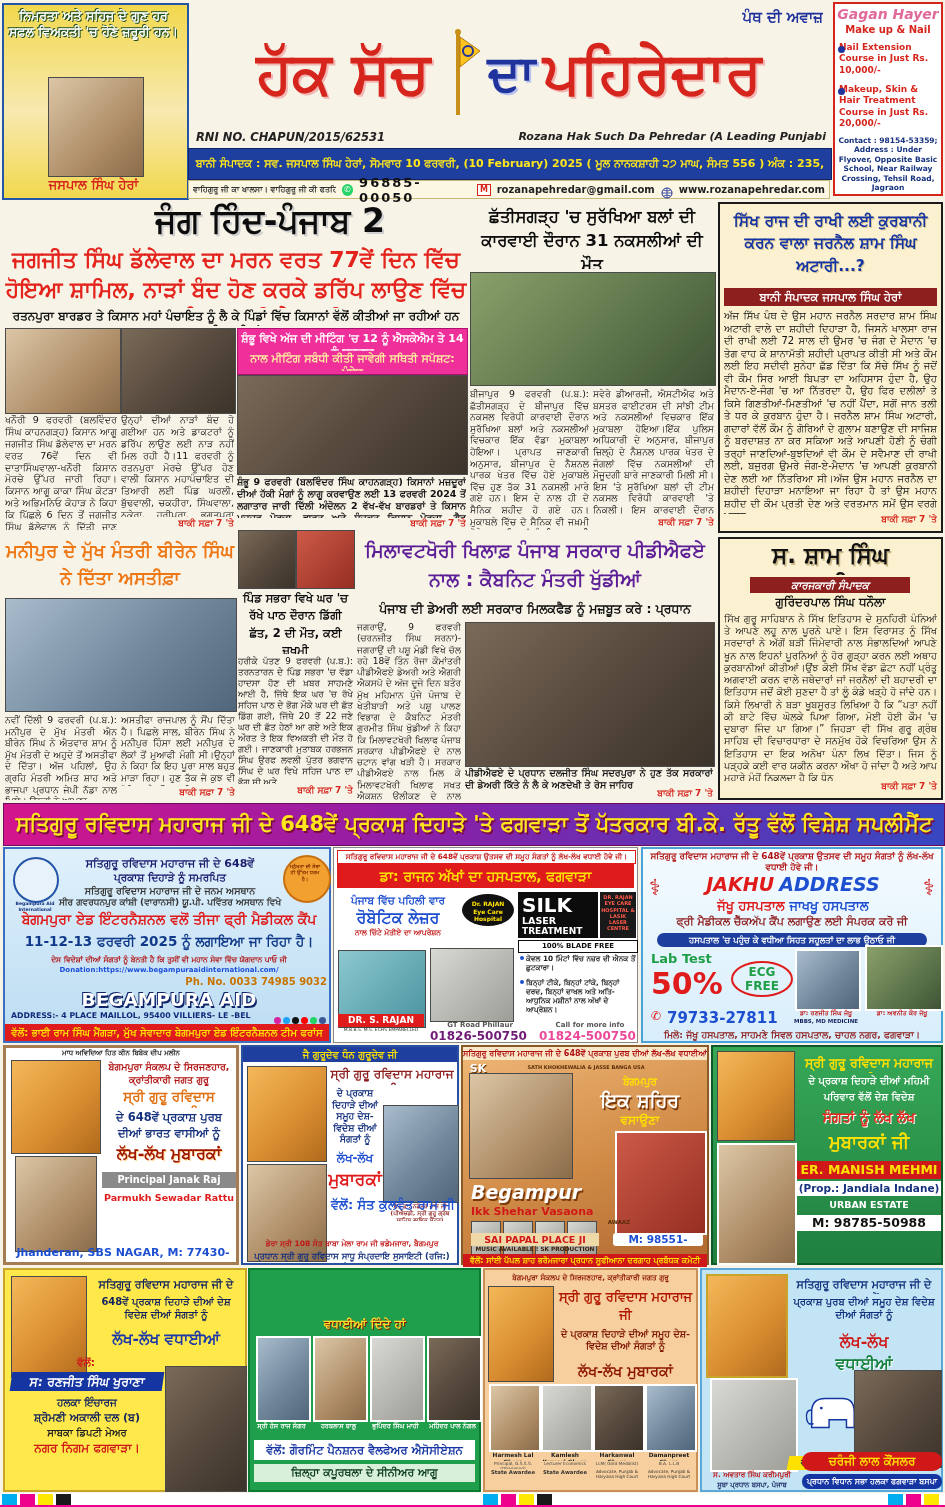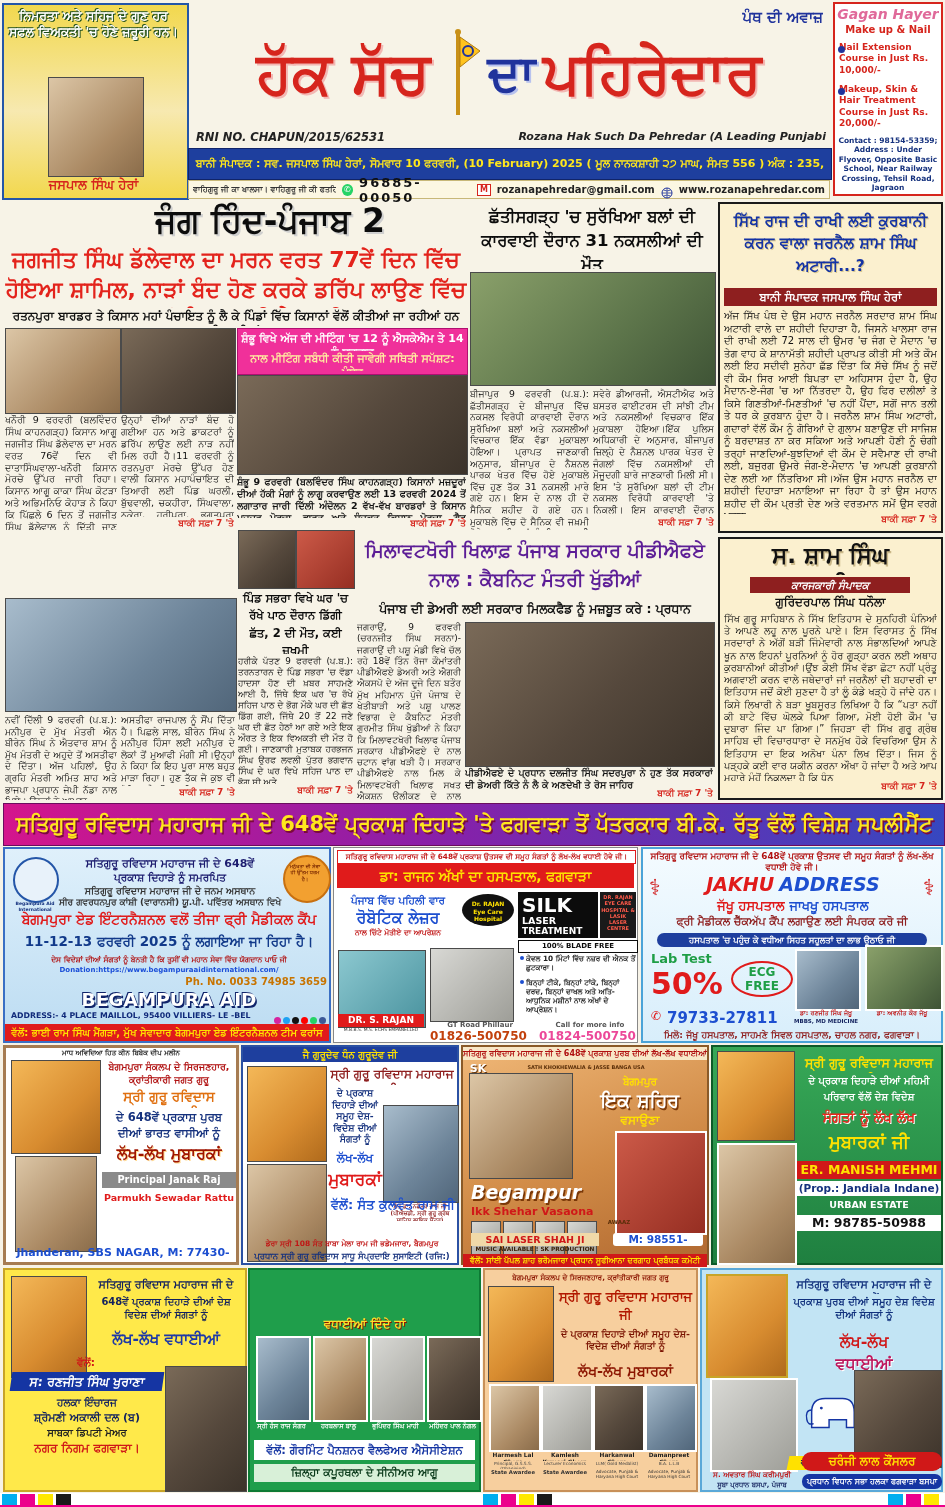--- a/index.html
+++ b/index.html
@@ -102,20 +102,21 @@
   <div class="t j" style="left:593px;top:388px;width:121px;height:128px;font-size:9.3px;">ਸਵੇਰੇ ਡੀਆਰਜੀ, ਐਸਟੀਐਫ ਅਤੇ ਬਸਤਰ ਫਾਈਟਰਸ ਦੀ ਸਾਂਝੀ ਟੀਮ ਅਤੇ ਨਕਸਲੀਆਂ ਵਿਚਕਾਰ ਇੱਕ ਮੁਕਾਬਲਾ ਹੋਇਆ।ਇੱਕ ਪੁਲਿਸ ਅਧਿਕਾਰੀ ਦੇ ਅਨੁਸਾਰ, ਬੀਜਾਪੁਰ ਜ਼ਿਲ੍ਹੇ ਦੇ ਨੈਸ਼ਨਲ ਪਾਰਕ ਖੇਤਰ ਦੇ ਜੰਗਲਾਂ ਵਿੱਚ ਨਕਸਲੀਆਂ ਦੀ ਮੌਜੂਦਗੀ ਬਾਰੇ ਜਾਣਕਾਰੀ ਮਿਲੀ ਸੀ। ਇਸ 'ਤੇ ਸੁਰੱਖਿਆ ਬਲਾਂ ਦੀ ਟੀਮ ਨਕਸਲ ਵਿਰੋਧੀ ਕਾਰਵਾਈ 'ਤੇ ਨਿਕਲੀ। ਇਸ ਕਾਰਵਾਈ ਦੌਰਾਨ ਐਤਵਾਰ ਸਵੇਰੇ ਸੁਰੱਖਿਆ ਬਲਾਂ ਅਤੇ ਨਕਸਲੀਆਂ ਵਿਚਕਾਰ</div>
   <div class="t x" style="left:593px;top:517px;width:121px;height:12px;font-size:9px;color:#d6251d;text-align:right;">ਬਾਕੀ ਸਫ਼ਾ 7 'ਤੇ</div>
 
   <div class="abs crm" style="left:718px;top:202px;width:225px;height:331px;box-sizing:border-box;padding:3px;">
     <div class="t c x" style="left:4px;top:6px;width:213px;height:74px;font-size:15.5px;color:#1433a5;line-height:1.45;text-shadow:1px 1px 0 #d8c890;">ਸਿੱਖ ਰਾਜ ਦੀ ਰਾਖੀ ਲਈ ਕੁਰਬਾਨੀ ਕਰਨ ਵਾਲਾ ਜਰਨੈਲ ਸ਼ਾਮ ਸਿੰਘ ਅਟਾਰੀ...?</div>
     <div class="t c b bar-maroon" style="left:4px;top:84px;width:213px;height:18px;font-size:11.5px;line-height:18px;">ਬਾਨੀ ਸੰਪਾਦਕ ਜਸਪਾਲ ਸਿੰਘ ਹੇਰਾਂ</div>
     <div class="t j" style="left:4px;top:106px;width:213px;height:204px;font-size:10px;">ਅੱਜ ਸਿੱਖ ਪੰਥ ਦੇ ਉਸ ਮਹਾਨ ਜਰਨੈਲ ਸਰਦਾਰ ਸ਼ਾਮ ਸਿੰਘ ਅਟਾਰੀ ਵਾਲੇ ਦਾ ਸ਼ਹੀਦੀ ਦਿਹਾੜਾ ਹੈ, ਜਿਸਨੇ ਖਾਲਸਾ ਰਾਜ ਦੀ ਰਾਖੀ ਲਈ 72 ਸਾਲ ਦੀ ਉਮਰ 'ਚ ਜੰਗ ਦੇ ਮੈਦਾਨ 'ਚ ਤੇਗ ਵਾਹ ਕੇ ਸ਼ਾਨਾਮੱਤੀ ਸ਼ਹੀਦੀ ਪ੍ਰਾਪਤ ਕੀਤੀ ਸੀ ਅਤੇ ਕੌਮ ਲਈ ਇਹ ਸਦੀਵੀ ਸੁਨੇਹਾ ਛੱਡ ਦਿੱਤਾ ਕਿ ਸੱਚੇ ਸਿੱਖ ਨੂੰ ਜਦੋਂ ਵੀ ਕੌਮ ਸਿਰ ਆਈ ਬਿਪਤਾ ਦਾ ਅਹਿਸਾਸ ਹੁੰਦਾ ਹੈ, ਉਹ ਮੈਦਾਨ-ਏ-ਜੰਗ 'ਚ ਆ ਨਿੱਤਰਦਾ ਹੈ, ਉਹ ਫਿਰ ਦਲੀਲਾਂ ਤੇ ਕਿਸੇ ਗਿਣਤੀਆਂ-ਮਿਣਤੀਆਂ 'ਚ ਨਹੀਂ ਪੈਂਦਾ, ਸਗੋਂ ਜਾਨ ਤਲੀ ਤੇ ਧਰ ਕੇ ਕੁਰਬਾਨ ਹੁੰਦਾ ਹੈ। ਜਰਨੈਲ ਸ਼ਾਮ ਸਿੰਘ ਅਟਾਰੀ, ਗਦਾਰਾਂ ਵੱਲੋਂ ਕੌਮ ਨੂੰ ਗੋਰਿਆਂ ਦੇ ਗੁਲਾਮ ਬਣਾਉਣ ਦੀ ਸਾਜਿਸ਼ ਨੂੰ ਬਰਦਾਸ਼ਤ ਨਾ ਕਰ ਸਕਿਆ ਅਤੇ ਆਪਣੀ ਹੋਣੀ ਨੂੰ ਚੰਗੀ ਤਰ੍ਹਾਂ ਜਾਣਦਿਆਂ-ਬੁਝਦਿਆਂ ਵੀ ਕੌਮ ਦੇ ਸਵੈਮਾਣ ਦੀ ਰਾਖੀ ਲਈ, ਬਜੁਰਗ ਉਮਰੇ ਜੰਗ-ਏ-ਮੈਦਾਨ 'ਚ ਆਪਣੀ ਕੁਰਬਾਨੀ ਦੇਣ ਲਈ ਆ ਨਿੱਤਰਿਆ ਸੀ।ਅੱਜ ਉਸ ਮਹਾਨ ਜਰਨੈਲ ਦਾ ਸ਼ਹੀਦੀ ਦਿਹਾੜਾ ਮਨਾਇਆ ਜਾ ਰਿਹਾ ਹੈ ਤਾਂ ਉਸ ਮਹਾਨ ਸ਼ਹੀਦ ਦੀ ਕੌਮ ਪ੍ਰਤੀ ਦੇਣ ਅਤੇ ਵਰਤਮਾਨ ਸਮੇਂ ਉਸ ਵਰਗੇ ਮਹਾਨ</div>
     <div class="t x" style="left:110px;top:310px;width:107px;height:13px;font-size:9px;color:#d6251d;text-align:right;">ਬਾਕੀ ਸਫ਼ਾ 7 'ਤੇ</div>
   </div>
 
+  <div class="t c x" style="left:5px;top:537px;width:230px;height:58px;font-size:18px;color:#ee7715;line-height:1.5;">ਮਨੀਪੁਰ ਦੇ ਮੁੱਖ ਮੰਤਰੀ ਬੀਰੇਨ ਸਿੰਘ ਨੇ ਦਿੱਤਾ ਅਸਤੀਫ਼ਾ</div>
   <div class="ph ph-blue" style="left:5px;top:598px;width:230px;height:112px;"></div>
   <div class="t j" style="left:5px;top:714px;width:112px;height:86px;font-size:9.3px;">ਨਵੀਂ ਦਿੱਲੀ 9 ਫਰਵਰੀ (ਪ.ਬ.): ਮਨੀਪੁਰ ਦੇ ਮੁੱਖ ਮੰਤਰੀ ਐਨ ਬੀਰੇਨ ਸਿੰਘ ਨੇ ਐਤਵਾਰ ਸ਼ਾਮ ਨੂੰ ਮੁੱਖ ਮੰਤਰੀ ਦੇ ਅਹੁਦੇ ਤੋਂ ਅਸਤੀਫਾ ਦੇ ਦਿੱਤਾ। ਅੱਜ ਪਹਿਲਾਂ, ਉਹ ਗ੍ਰਹਿ ਮੰਤਰੀ ਅਮਿਤ ਸ਼ਾਹ ਅਤੇ ਭਾਜਪਾ ਪ੍ਰਧਾਨ ਜੇਪੀ ਨੱਡਾ ਨਾਲ ਮਿਲੇ। ਉਨ੍ਹਾਂ ਨੇ ਆਪਣਾ</div>
   <div class="t j" style="left:121px;top:714px;width:114px;height:72px;font-size:9.3px;">ਅਸਤੀਫਾ ਰਾਜਪਾਲ ਨੂੰ ਸੌਂਪ ਦਿੱਤਾ ਹੈ। ਪਿਛਲੇ ਸਾਲ, ਬੀਰੇਨ ਸਿੰਘ ਨੇ ਮਨੀਪੁਰ ਹਿੰਸਾ ਲਈ ਮਨੀਪੁਰ ਦੇ ਲੋਕਾਂ ਤੋਂ ਮੁਆਫੀ ਮੰਗੀ ਸੀ।ਉਨ੍ਹਾਂ ਨੇ ਕਿਹਾ ਕਿ ਇਹ ਪੂਰਾ ਸਾਲ ਬਹੁਤ ਮਾੜਾ ਰਿਹਾ। ਹੁਣ ਤੱਕ ਜੋ ਕੁਝ ਵੀ ਹੋਇਆ ਹੈ, ਉਸ ਲਈ</div>
   <div class="t x" style="left:121px;top:787px;width:114px;height:12px;font-size:9px;color:#d6251d;text-align:right;">ਬਾਕੀ ਸਫ਼ਾ 7 'ਤੇ</div>
 
   <div class="ph ph-dark" style="left:238px;top:530px;width:56px;height:57px;"></div>
   <div class="ph ph-red" style="left:296px;top:530px;width:57px;height:57px;"></div>
   <div class="t c x" style="left:238px;top:590px;width:115px;height:64px;font-size:11.5px;color:#0c0c0c;line-height:1.5;">ਪਿੰਡ ਸਭਰਾ ਵਿਖੇ ਘਰ 'ਚ ਰੱਖੇ ਪਾਠ ਦੌਰਾਨ ਡਿੱਗੀ ਛੱਤ, 2 ਦੀ ਮੌਤ, ਕਈ ਜ਼ਖਮੀ</div>
   <div class="t j" style="left:238px;top:656px;width:115px;height:128px;font-size:8.8px;">ਹਰੀਕੇ ਪੱਤਣ 9 ਫਰਵਰੀ (ਪ.ਬ.): ਤਰਨਤਾਰਨ ਦੇ ਪਿੰਡ ਸਭਰਾ 'ਚ ਵੱਡਾ ਹਾਦਸਾ ਹੋਣ ਦੀ ਖ਼ਬਰ ਸਾਹਮਣੇ ਆਈ ਹੈ, ਜਿੱਥੇ ਇਕ ਘਰ 'ਚ ਰੱਖੇ ਸਹਿਜ ਪਾਠ ਦੇ ਭੋਗ ਮੌਕੇ ਘਰ ਦੀ ਛੱਤ ਡਿੱਗ ਗਈ, ਜਿੱਥੇ 20 ਤੋਂ 22 ਜਣੇ ਘਰ ਦੀ ਛੱਤ ਹੇਠਾਂ ਆ ਗਏ ਅਤੇ ਇਕ ਔਰਤ ਤੇ ਇਕ ਵਿਅਕਤੀ ਦੀ ਮੌਤ ਹੋ ਗਈ। ਜਾਣਕਾਰੀ ਮੁਤਾਬਕ ਹਰਭਜਨ ਸਿੰਘ ਉਰਫ ਲਵਲੀ ਪੁੱਤਰ ਭਗਵਾਨ ਸਿੰਘ ਦੇ ਘਰ ਵਿਖੇ ਸਹਿਜ ਪਾਠ ਦਾ ਭੋਗ ਸੀ ਅਤੇ</div>
   <div class="t x" style="left:238px;top:785px;width:115px;height:12px;font-size:9px;color:#d6251d;text-align:right;">ਬਾਕੀ ਸਫ਼ਾ 7 'ਤੇ</div>
@@ -146,21 +147,21 @@
       <div class="t c b" style="left:2px;top:6px;width:36px;height:34px;font-size:5px;color:#7a2800;">ਮਨੁੱਖਤਾ ਦੀ ਸੇਵਾ ਹੀ ਉੱਤਮ ਧਰਮ ਹੈ।</div>
     </div>
     <div class="t c b" style="left:58px;top:8px;width:214px;height:14px;font-size:11px;color:#1b1b6e;">ਸਤਿਗੁਰੂ ਰਵਿਦਾਸ ਮਹਾਰਾਜ ਜੀ ਦੇ 648ਵੇਂ</div>
     <div class="t c b" style="left:58px;top:22px;width:214px;height:13px;font-size:10.5px;color:#1b1b6e;">ਪ੍ਰਕਾਸ਼ ਦਿਹਾੜੇ ਨੂੰ ਸਮਰਪਿਤ</div>
     <div class="t c b" style="left:40px;top:36px;width:250px;height:12px;font-size:9.5px;color:#333;">ਸਤਿਗੁਰੂ ਰਵਿਦਾਸ ਮਹਾਰਾਜ ਜੀ ਦੇ ਜਨਮ ਅਸਥਾਨ</div>
     <div class="t c b" style="left:20px;top:48px;width:290px;height:12px;font-size:9px;color:#333;">ਸੀਰ ਗਵਰਧਨਪੁਰ ਕਾਂਸ਼ੀ (ਵਾਰਾਨਸੀ) ਯੂ.ਪੀ. ਪਵਿੱਤਰ ਅਸਥਾਨ ਵਿਖੇ</div>
     <div class="t c x" style="left:4px;top:62px;width:320px;height:20px;font-size:14px;color:#e01b1b;">ਬੇਗਮਪੁਰਾ ਏਡ ਇੰਟਰਨੈਸ਼ਨਲ ਵਲੋਂ ਤੀਜਾ ਫ੍ਰੀ ਮੈਡੀਕਲ ਕੈਂਪ</div>
     <div class="t c x" style="left:4px;top:84px;width:320px;height:19px;font-size:13.5px;color:#123a8a;">11-12-13 ਫਰਵਰੀ 2025 ਨੂੰ ਲਗਾਇਆ ਜਾ ਰਿਹਾ ਹੈ।</div>
     <div class="t c b" style="left:4px;top:106px;width:320px;height:10px;font-size:7.5px;color:#b01010;">ਦੇਸ ਵਿਦੇਸ਼ਾਂ ਦੀਆਂ ਸੰਗਤਾਂ ਨੂੰ ਬੇਨਤੀ ਹੈ ਕਿ ਤੁਸੀਂ ਵੀ ਮਹਾਨ ਸੇਵਾ ਵਿੱਚ ਯੋਗਦਾਨ ਪਾਓ ਜੀ</div>
     <div class="t c b" style="left:4px;top:117px;width:320px;height:9px;font-size:7px;color:#1b4ed8;">Donation:https://www.begampuraaidinternational.com/</div>
-    <div class="t x" style="left:150px;top:127px;width:172px;height:12px;font-size:10px;color:#c87400;text-align:right;">Ph. No. 0033 74985 3659</div>
+    <div class="t x" style="left:150px;top:127px;width:172px;height:12px;font-size:10px;color:#c87400;text-align:right;">Ph. No. 0033 74985 9032</div>
     <div class="t c x" style="left:4px;top:139px;width:320px;height:22px;font-size:18.5px;color:#fff;text-shadow:1.5px 1.5px 0 #10246a,-1px -1px 0 #10246a;">BEGAMPURA AID INTERNATIONAL</div>
     <div class="t b" style="left:6px;top:162px;width:260px;height:11px;font-size:7.8px;color:#102a7a;">ADDRESS:- 4 PLACE MAILLOL, 95400 VILLIERS- LE -BEL (FRANCE)</div>
     <span class="abs" style="left:268px;top:161px;">
       <span class="dot" style="background:#d6249f;"></span><span class="dot" style="background:#1da1f2;"></span><span class="dot" style="background:#111;"></span><span class="dot" style="background:#ff0000;"></span><span class="dot" style="background:#25d366;"></span><span class="dot" style="background:#3b5998;"></span>
     </span>
     <div class="t c b" style="left:0;top:175px;width:324px;height:17px;background:#e01b1b;color:#ffe100;font-size:10px;line-height:17px;">ਵੱਲੋਂ: ਭਾਈ ਰਾਮ ਸਿੰਘ ਮੈਂਗੜਾ, ਮੁੱਖ ਸੇਵਾਦਾਰ ਬੇਗਮਪੁਰਾ ਏਡ ਇੰਟਰਨੈਸ਼ਨਲ ਟੀਮ ਫਰਾਂਸ</div>
   </div>
 
   <div class="abs" style="left:333px;top:847px;width:305px;height:196px;background:#fff;border:1px solid #888;box-sizing:border-box;">
     <div class="t c b" style="left:3px;top:2px;width:297px;height:12px;font-size:7.3px;color:#c01515;border:1px solid #e01b1b;line-height:11px;">ਸਤਿਗੁਰੂ ਰਵਿਦਾਸ ਮਹਾਰਾਜ ਜੀ ਦੇ 648ਵੇਂ ਪ੍ਰਕਾਸ਼ ਉਤਸਵ ਦੀ ਸਮੂਹ ਸੰਗਤਾਂ ਨੂੰ ਲੱਖ-ਲੱਖ ਵਧਾਈ ਹੋਵੇ ਜੀ।</div>
@@ -183,21 +184,21 @@
     <div class="ph ph-teal" style="left:4px;top:102px;width:86px;height:76px;"></div>
     <div class="t c x" style="left:4px;top:166px;width:86px;height:13px;background:#e01b1b;color:#fff;font-size:9px;line-height:13px;">DR. S. RAJAN</div>
     <div class="t c" style="left:4px;top:179px;width:86px;height:7px;font-size:4.5px;color:#333;">M.B.B.S.  M.S.  ECHS EMPANELLED</div>
     <div class="ph ph-gray" style="left:96px;top:100px;width:82px;height:72px;"></div>
     <div class="t" style="left:192px;top:106px;width:110px;height:24px;font-size:7.3px;font-weight:bold;color:#222;">ਕੇਵਲ 10 ਮਿੰਟਾਂ ਵਿੱਚ ਨਜ਼ਰ ਦੀ ਐਨਕ ਤੋਂ ਛੁਟਕਾਰਾ।</div>
     <div class="t" style="left:192px;top:130px;width:110px;height:44px;font-size:7.3px;font-weight:bold;color:#222;">ਬਿਨ੍ਹਾਂ ਟੀਕੇ, ਬਿਨ੍ਹਾਂ ਟਾਂਕੇ, ਬਿਨ੍ਹਾਂ ਦਰਦ, ਬਿਨ੍ਹਾਂ ਦਾਖਲ ਅਤੇ ਅਤਿ-ਆਧੁਨਿਕ ਮਸ਼ੀਨਾਂ ਨਾਲ ਅੱਖਾਂ ਦੇ ਆਪ੍ਰੇਸ਼ਨ।</div>
     <span class="dot" style="position:absolute;left:185px;top:108px;background:#1d4fd0;width:4px;height:4px;"></span>
     <span class="dot" style="position:absolute;left:185px;top:132px;background:#1d4fd0;width:4px;height:4px;"></span>
     <div class="t c b" style="left:96px;top:173px;width:100px;height:9px;font-size:7px;color:#555;">GT Road Phillaur</div>
     <div class="t c b" style="left:210px;top:173px;width:92px;height:9px;font-size:7px;color:#555;">Call for more info</div>
-    <div class="t x" style="left:96px;top:181px;width:100px;height:14px;font-size:12px;color:#c2410c;">01826-500750</div>
+    <div class="t x" style="left:96px;top:181px;width:100px;height:14px;font-size:12px;color:#701a75;">01826-500750</div>
     <div class="t x" style="left:205px;top:181px;width:97px;height:14px;font-size:12px;color:#ec4899;">01824-500750</div>
   </div>
 
   <div class="abs" style="left:641px;top:847px;width:302px;height:196px;background:linear-gradient(180deg,#f4fbff,#d8eefb);border:2px solid #4aa3d8;box-sizing:border-box;">
     <div class="t c b" style="left:4px;top:2px;width:290px;height:22px;font-size:8.8px;color:#b01010;">ਸਤਿਗੁਰੂ ਰਵਿਦਾਸ ਮਹਾਰਾਜ ਜੀ ਦੇ 648ਵੇਂ ਪ੍ਰਕਾਸ਼ ਉਤਸਵ ਦੀ ਸਮੂਹ ਸੰਗਤਾਂ ਨੂੰ ਲੱਖ-ਲੱਖ ਵਧਾਈ ਹੋਵੇ ਜੀ।</div>
     <span style="position:absolute;left:6px;top:26px;font-size:22px;color:#d01818;">⚕</span>
     <span style="position:absolute;right:6px;top:26px;font-size:22px;color:#d01818;">⚕</span>
     <div class="abs" style="left:30px;top:24px;width:240px;height:22px;text-align:center;">
       <span class="x" style="font-size:19px;font-style:italic;color:#e01b1b;">JAKHU</span>
       <span class="x" style="font-size:19px;font-style:italic;color:#1d4fd0;">ADDRESS</span>
@@ -260,21 +261,21 @@
     <div class="t c x" style="left:112px;top:42px;width:130px;height:24px;font-size:19px;color:#fff;text-shadow:1.5px 1.5px 0 #7a3808;">ਇਕ ਸ਼ਹਿਰ</div>
     <div class="t c x" style="left:112px;top:66px;width:130px;height:16px;font-size:12px;color:#ffe100;">ਵਸਾਉਣਾ</div>
     <div class="ph ph-red" style="left:152px;top:84px;width:88px;height:100px;border:2px solid #fff;"></div>
     <div class="t x" style="left:8px;top:134px;width:140px;height:24px;font-size:19px;font-style:italic;color:#fff;text-shadow:1.5px 1.5px 0 #7a3808;">Begampur</div>
     <div class="t x" style="left:8px;top:158px;width:140px;height:14px;font-size:11px;color:#d01818;">Ikk Shehar Vasaona</div>
     <div class="ph ph-gray" style="left:8px;top:174px;width:28px;height:32px;"></div>
     <div class="ph ph-gray" style="left:40px;top:174px;width:28px;height:32px;"></div>
     <div class="ph ph-gray" style="left:72px;top:174px;width:28px;height:32px;"></div>
     <div class="ph ph-gray" style="left:104px;top:174px;width:28px;height:32px;"></div>
     <div class="t c x" style="left:136px;top:172px;width:40px;height:8px;font-size:5.5px;color:#5a2e08;">AWAAZ</div>
-    <div class="t c x" style="left:8px;top:186px;width:128px;height:13px;background:#f0d9a8;color:#d01818;font-size:9.5px;line-height:13px;">SAI LASER SHAH JI</div>
+    <div class="t c x" style="left:8px;top:186px;width:128px;height:13px;background:#f0d9a8;color:#d01818;font-size:9.5px;line-height:13px;">SAI PAPAL PLACE JI</div>
     <div class="t c x" style="left:150px;top:186px;width:90px;height:13px;background:#fff;color:#1d4fd0;font-size:10.5px;line-height:13px;border-radius:3px;">M: 98551-23786</div>
     <div class="t c x" style="left:8px;top:199px;width:128px;height:8px;font-size:5.8px;color:#3a2208;">MUSIC AVAILABLE ! SK PRODUCTION</div>
     <div class="t c b" style="left:0;top:207px;width:244px;height:13px;background:#d01818;color:#ffe100;font-size:8px;line-height:13px;">ਵੱਲੋਂ: ਸਾਂਈ ਪੱਪਲ ਸ਼ਾਹ ਭਰੋਮਜਾਰਾ ਪ੍ਰਧਾਨ ਸੂਫੀਆਨਾ ਦਰਗਾਹ ਪ੍ਰਬੰਧਕ ਕਮੇਟੀ (ਰਜਿ:) ਪੰਜਾਬ</div>
   </div>
 
   <div class="abs" style="left:711px;top:1045px;width:232px;height:220px;background:linear-gradient(180deg,#37a857,#1f8040);border:2px solid #0d5a28;box-sizing:border-box;">
     <div class="ph ph-orange" style="left:4px;top:4px;width:76px;height:88px;"></div>
     <div class="ph ph-sepia" style="left:4px;top:96px;width:76px;height:118px;border:2px solid #fff;"></div>
     <div class="t c x" style="left:84px;top:8px;width:144px;height:18px;font-size:12.5px;color:#ffe100;">ਸ੍ਰੀ ਗੁਰੂ ਰਵਿਦਾਸ ਮਹਾਰਾਜ ਜੀ</div>
     <div class="t c b" style="left:84px;top:28px;width:144px;height:15px;font-size:10px;color:#fff;">ਦੇ ਪ੍ਰਕਾਸ਼ ਦਿਹਾੜੇ ਦੀਆਂ ਮਹਿਮੀ</div>
@@ -337,21 +338,21 @@
     <div class="t c x" style="left:158px;top:182px;width:52px;height:9px;font-size:5.8px;color:#222;">Damanpreet Ghera</div>
     <div class="t c" style="left:158px;top:191px;width:52px;height:8px;font-size:4.3px;color:#444;">B.A. L.L.B</div>
     <div class="t c" style="left:158px;top:199px;width:52px;height:14px;font-size:4.3px;color:#333;">Advocate, Punjab &amp; Haryana High Court</div>
   </div>
 
   <div class="abs" style="left:700px;top:1268px;width:243px;height:224px;background:#c2e4f4;border:2px solid #5aa8d8;box-sizing:border-box;">
     <div class="ph ph-orange" style="left:4px;top:4px;width:78px;height:100px;border:2px solid #c8a428;"></div>
     <div class="t c x" style="left:86px;top:8px;width:152px;height:16px;font-size:11px;color:#12327e;">ਸਤਿਗੁਰੂ ਰਵਿਦਾਸ ਮਹਾਰਾਜ ਜੀ ਦੇ 648ਵੇਂ</div>
     <div class="t c b" style="left:86px;top:26px;width:152px;height:34px;font-size:10px;color:#12327e;">ਪ੍ਰਕਾਸ਼ ਪੁਰਬ ਦੀਆਂ ਸਮੂਹ ਦੇਸ਼ ਵਿਦੇਸ਼ ਦੀਆਂ ਸੰਗਤਾਂ ਨੂੰ</div>
     <div class="t c x" style="left:86px;top:62px;width:152px;height:20px;font-size:16px;color:#d01818;">ਲੱਖ-ਲੱਖ</div>
-    <div class="t c x" style="left:86px;top:84px;width:152px;height:20px;font-size:16px;color:#be185d;text-shadow:1px 1px 0 #fff;">ਵਧਾਈਆਂ</div>
+    <div class="t c x" style="left:86px;top:84px;width:152px;height:20px;font-size:16px;color:#15803d;text-shadow:1px 1px 0 #fff;">ਵਧਾਈਆਂ</div>
     <div class="ph ph-gray" style="left:8px;top:108px;width:84px;height:90px;border:2px solid #fff;"></div>
     <div class="t c x" style="left:4px;top:200px;width:92px;height:11px;font-size:7.3px;color:#c01515;">ਸ. ਅਵਤਾਰ ਸਿੰਘ ਕਰੀਮਪੁਰੀ</div>
     <div class="t c b" style="left:4px;top:211px;width:92px;height:10px;font-size:6.8px;color:#13225e;">ਸੂਬਾ ਪ੍ਰਧਾਨ ਬਸਪਾ, ਪੰਜਾਬ</div>
     <span style="position:absolute;left:100px;top:118px;width:58px;height:46px;">
       <svg viewBox="0 0 60 46" width="58" height="46">
         <path d="M10 40 V24 Q10 10 24 10 H42 Q54 10 54 24 V40 H46 V32 H28 V40 Z" fill="#fff" stroke="#1535a3" stroke-width="1.5"></path>
         <path d="M10 22 Q3 22 5 32 Q6 38 12 36" fill="none" stroke="#1535a3" stroke-width="1.5"></path>
         <circle cx="20" cy="20" r="1.5" fill="#1535a3"></circle>
       </svg>
     </span>

